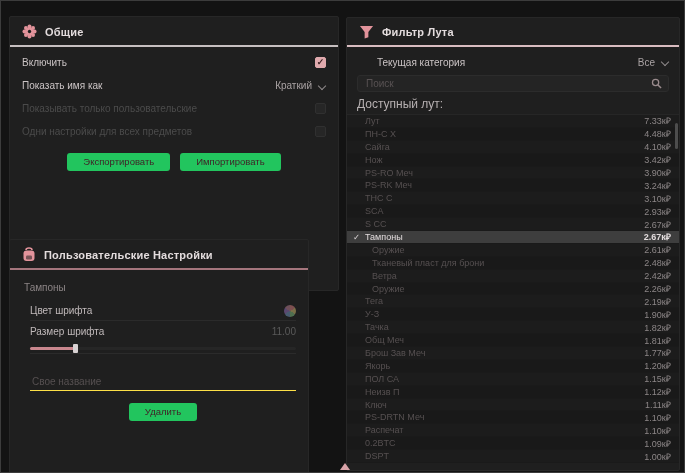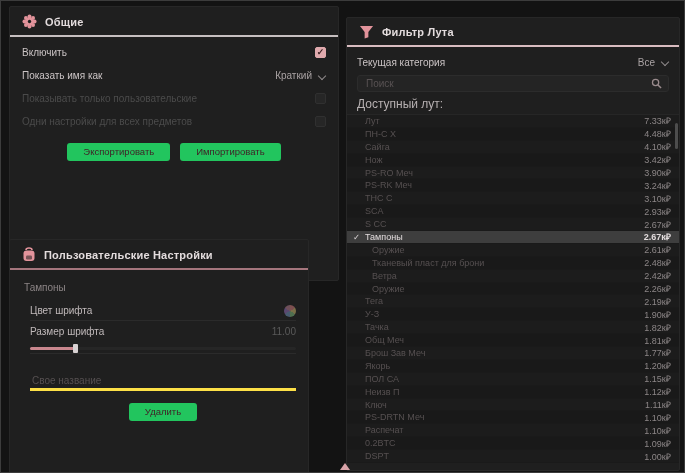--- a/index.html
+++ b/index.html
@@ -8,21 +8,21 @@
   .panel{position:absolute;background:#1f1f1f;border:1px solid #272727;border-radius:2px;overflow:hidden;}
   .panel-header{display:flex;align-items:center;gap:8px;padding:7px 12px 6px 12px;}
   .panel-title{font-size:11px;font-weight:bold;color:#e3dcdd;letter-spacing:.2px;}
   .hr{height:2px;width:100%;}
   .hr.light{background:#c6bfc0;}
   .hr.pink{background:#a5767d;}
   .hr.bright{background:#d9bcc0;}
   .icon-svg{display:block;}
 
   
-  #general{left:8px;top:5px;width:330px;height:275px;}
+  #general{left:8px;top:15px;width:330px;height:275px;}
   .g-rows{padding:4px 12px 0 12px;}
   .g-row{display:flex;align-items:center;justify-content:space-between;height:23px;}
   .g-label{font-size:10px;color:#cbc4c5;}
   .g-label.dim{color:#4b4b4b;}
   .checkbox{width:11px;height:11px;border-radius:2px;background:#2b2b2b;border:1px solid #373737;
             display:flex;align-items:center;justify-content:center;font-size:9px;line-height:1;color:#3a2022;}
   .checkbox.checked{background:#dfa9ad;border-color:#dfa9ad;font-weight:bold;}
   .checkbox.dim{background:#262626;border-color:#303030;}
   .dropdown{display:flex;align-items:center;gap:6px;cursor:default;}
   .dd-value{font-size:10px;color:#a9a2a3;}
@@ -40,29 +40,29 @@
   .c-group{padding-left:8px;}
   .c-row{display:flex;align-items:center;justify-content:space-between;height:20px;border-bottom:1px solid #2b2b2b;}
   .c-label{font-size:10px;color:#c0b9ba;}
   .c-value{font-size:10px;color:#5a5a5a;}
   .colorwheel{width:12px;height:12px;border-radius:50%;opacity:.65;cursor:pointer;
      background:conic-gradient(#b06a6a 0 60deg,#ab9a5e 60deg 120deg,#6a9a6a 120deg 180deg,#5e7a9a 180deg 240deg,#7a5e9a 240deg 300deg,#9a6a7a 300deg 360deg);}
   .slider{position:relative;height:10px;margin:3px 0 6px 0;border-bottom:1px solid #2b2b2b;padding-bottom:8px;}
   .slider-track{position:absolute;left:0;top:3px;width:100%;height:3px;background:#262626;border-radius:2px;}
   .slider-fill{position:absolute;left:0;top:3px;width:17%;height:3px;background:#c9878e;border-radius:2px;}
   .slider-handle{position:absolute;left:calc(17% - 2px);top:0;width:5px;height:9px;background:#d8d2d3;border-radius:1px;cursor:pointer;}
-  .c-input{margin-top:19px;height:18px;display:flex;align-items:center;border-bottom:3px solid #fde047;}
+  .c-input{margin-top:19px;height:18px;display:flex;align-items:center;border-bottom:1px solid #fde047;}
   .c-input input{width:100%;background:transparent;border:none;outline:none;font-size:10px;color:#bdbdbd;}
   .c-input input::placeholder{color:#565051;}
   .c-btn-row{display:flex;justify-content:center;margin-top:12px;}
 
   
   #filter{left:345px;top:16px;width:334px;height:454px;}
   .f-body{padding:4px 10px 0 10px;}
-  .f-row{display:flex;align-items:center;justify-content:space-between;height:22px;}
+  .f-row{display:flex;align-items:center;justify-content:space-between;height:22px;margin-left:20px;}
   .f-label{font-size:10px;color:#cbc4c5;}
   .search{display:flex;align-items:center;justify-content:space-between;background:#242424;border:1px solid #2c2c2c;
           border-radius:3px;height:17px;padding:0 6px;margin:2px 0 4px 0;}
   .search input{flex:1;background:transparent;border:none;outline:none;font-size:10px;color:#bdbdbd;}
   .search input::placeholder{color:#585253;}
   .f-list-label{font-size:12px;color:#b7b1b2;margin:5px 0 3px 0;}
   .loot-list{position:relative;margin:0 -10px;border-top:1px solid #262626;}
   .loot-row{display:flex;align-items:center;height:12.9px;padding:0 8px 0 6px;border-bottom:1px solid #1a1a1a;cursor:pointer;}
   .loot-row:nth-child(even){background:#1c1c1c;}
   .loot-row:nth-child(odd){background:#191919;}

